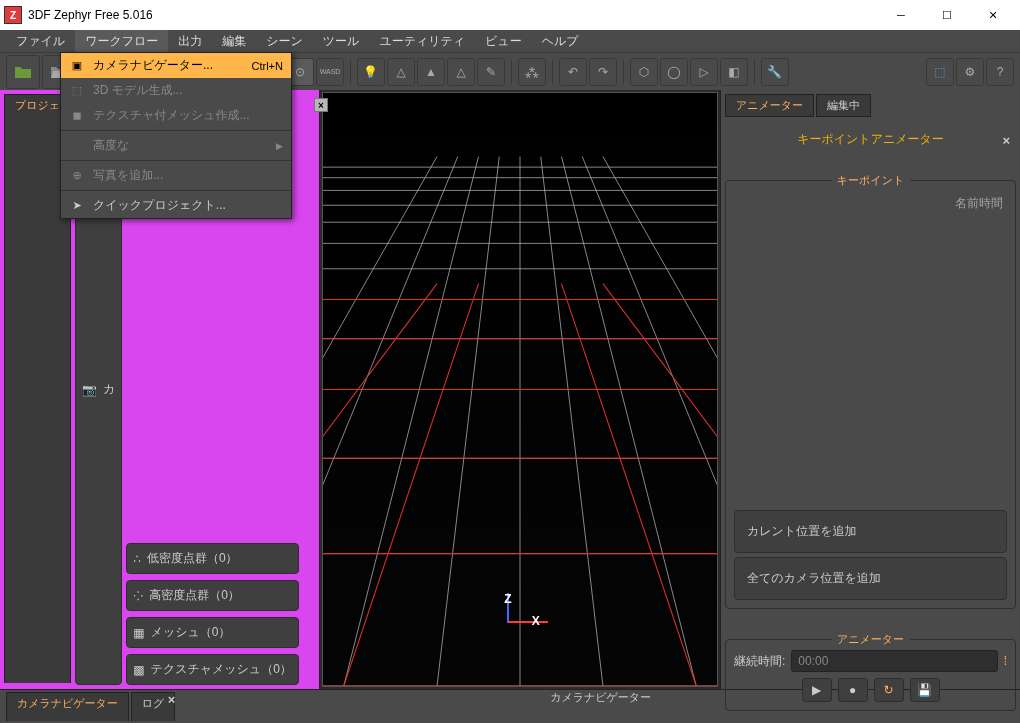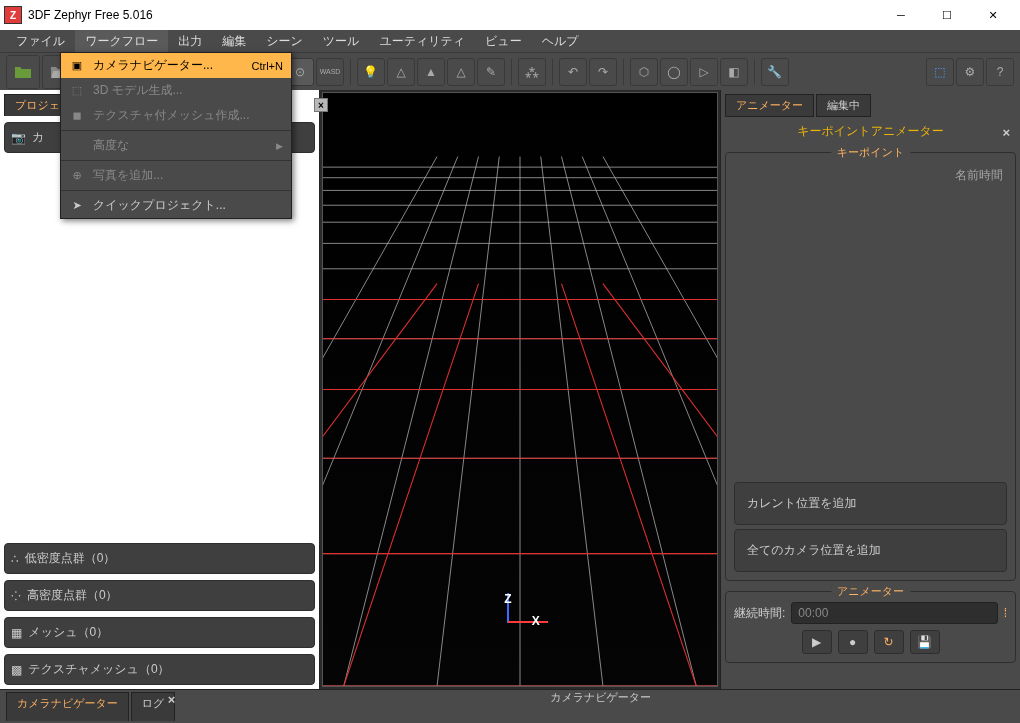--- a/index.html
+++ b/index.html
@@ -16,42 +16,42 @@
 .menu-item.open{background:#5a5a5a}
 
 .toolbar{height:38px;background:#4a4a4a;display:flex;align-items:center;padding:0 6px;gap:2px;border-top:1px solid #393939}
 .tb-btn{width:28px;height:28px;border:1px solid #393939;background:#4a4a4a;border-radius:3px;display:flex;align-items:center;justify-content:center;color:#aaa}
 .tb-btn.big{width:34px;height:34px}
 .tb-btn.colored{background:#00a2e8;color:#fff;border-color:#0080c0}
 .tb-sep{width:1px;height:26px;background:#393939;margin:0 4px}
 .tb-spacer{flex:1}
 
 .mainrow{display:flex;height:calc(100% - 30px - 22px - 38px - 34px);background:#2b2b2b}
-.left-panel{width:320px;background:#ffffff;border-right:1px solid #222;padding:4px;display:flex;flex-direction:column;gap:4px;position:relative}
+.left-panel{width:320px;background:#d946ef;border-right:1px solid #222;padding:4px;display:flex;flex-direction:row;gap:4px;position:relative}
 .panel-tabstrip{display:flex;gap:2px;margin-bottom:2px}
 .panel-tab{padding:3px 10px;background:#3a3a3a;color:#ffb060;border:1px solid #222;border-bottom:none;font-size:11px}
 .panel-tab.inactive{color:#ccc}
 .group{border:1px solid #2e2e2e;border-radius:4px;background:#3f3f3f;padding:6px;display:flex;align-items:center;gap:6px;color:#ccc}
 .group-row{border:1px solid #2e2e2e;border-radius:4px;background:#3f3f3f;padding:6px;display:flex;align-items:center;gap:6px;color:#ccc}
 .left-bottom{margin-top:auto;display:flex;flex-direction:column;gap:6px}
 
 .viewport{flex:1;background:#000;position:relative;margin:2px;border:1px solid #555}
 .svg-grid{position:absolute;inset:0;width:100%;height:100%}
 .axis-z{position:absolute;left:46%;bottom:80px;color:#fff;font-weight:bold}
 .axis-x{position:absolute;left:53%;bottom:58px;color:#fff;font-weight:bold}
 .axis-arrow-z{position:absolute;left:46.8%;bottom:63px;width:2px;height:30px;background:#3b6bff}
 .axis-arrow-x{position:absolute;left:47%;bottom:63px;width:40px;height:2px;background:#ff3b3b}
 
-.right-panel{width:300px;background:#4a4a4a;border-left:1px solid #222;padding:4px;display:flex;flex-direction:column;gap:4px;position:relative}
+.right-panel{width:300px;background:#4a4a4a;border-left:1px solid #222;padding:4px;display:flex;flex-direction:column;gap:12px;position:relative}
 .right-tabstrip{display:flex;gap:2px}
 .right-tab{padding:3px 10px;background:#3a3a3a;border:1px solid #222;font-size:11px}
 .right-tab.active{color:#ffb060}
 .right-tab.inactive{color:#ccc}
 .section-title{text-align:center;color:#eab308;padding:2px;position:relative}
-.fieldset{border:1px solid #2e2e2e;border-radius:4px;position:relative;padding:10px 8px 8px;margin-top:6px}
+.fieldset{border:1px solid #2e2e2e;border-radius:4px;position:relative;padding:10px 8px 8px;margin-top:18px}
 .fieldset-legend{position:absolute;top:-8px;left:50%;transform:translateX(-50%);background:#4a4a4a;padding:0 6px;color:#ffb060;font-size:11px}
 .keypoint-header{display:flex;justify-content:flex-end;color:#a3a3a3;padding:4px}
 .keypoint-list{height:290px}
 .wide-btn{border:1px solid #2e2e2e;background:#3f3f3f;color:#ccc;border-radius:4px;padding:12px;text-align:left;margin-top:4px}
 .animator-row{display:flex;align-items:center;gap:6px;color:#ccc}
 .time-input{flex:1;background:#2e2e2e;border:1px solid #222;color:#888;padding:3px 6px;border-radius:3px}
 .ctrl-btns{display:flex;gap:6px;justify-content:center;margin-top:6px}
 .ctrl-btn{width:30px;height:24px;border:1px solid #2e2e2e;background:#3f3f3f;border-radius:3px;display:flex;align-items:center;justify-content:center;color:#ccc}
 .ctrl-btn.orange{color:#ffb060}
 

